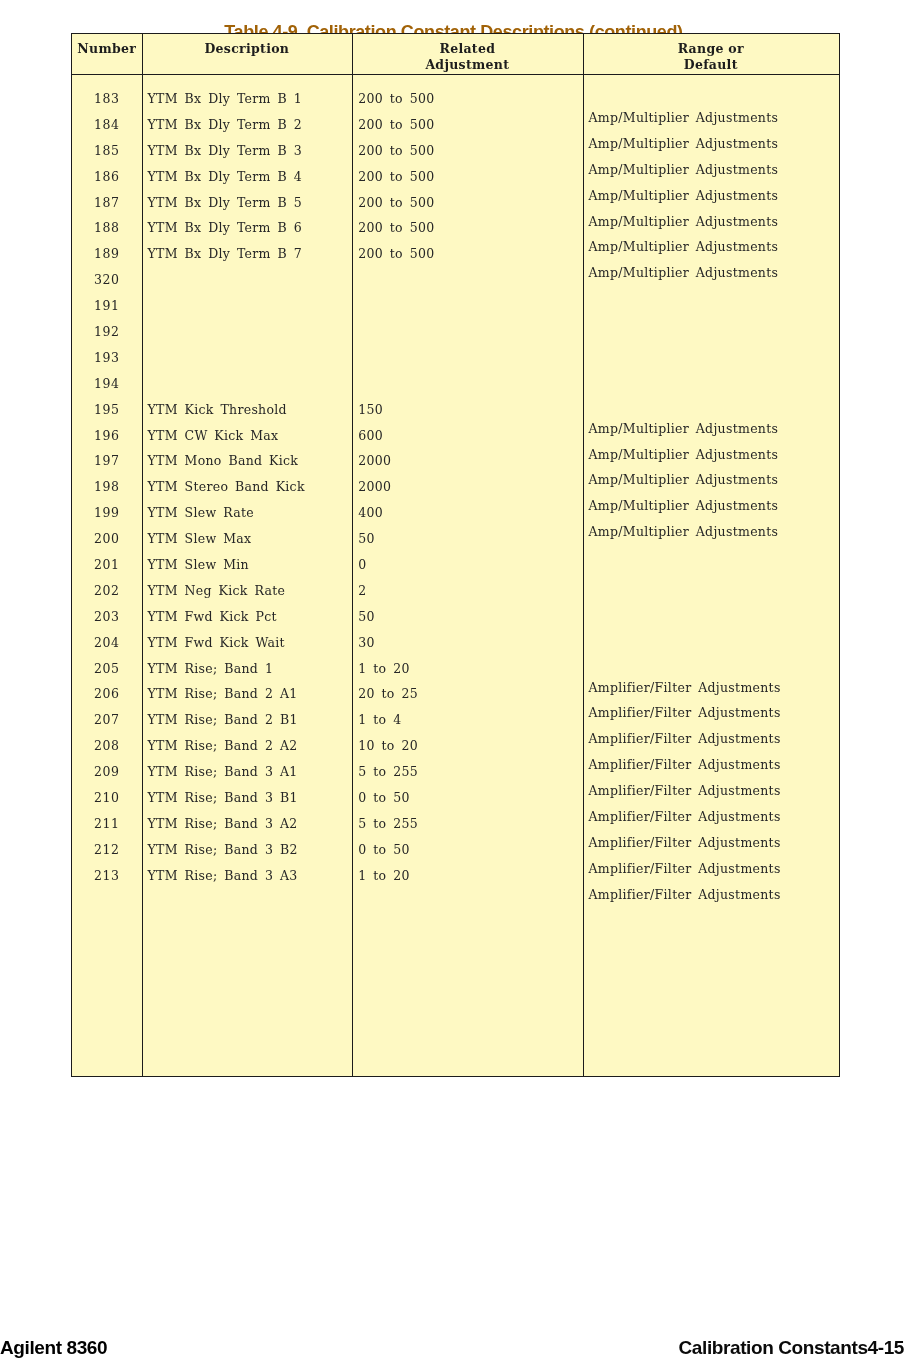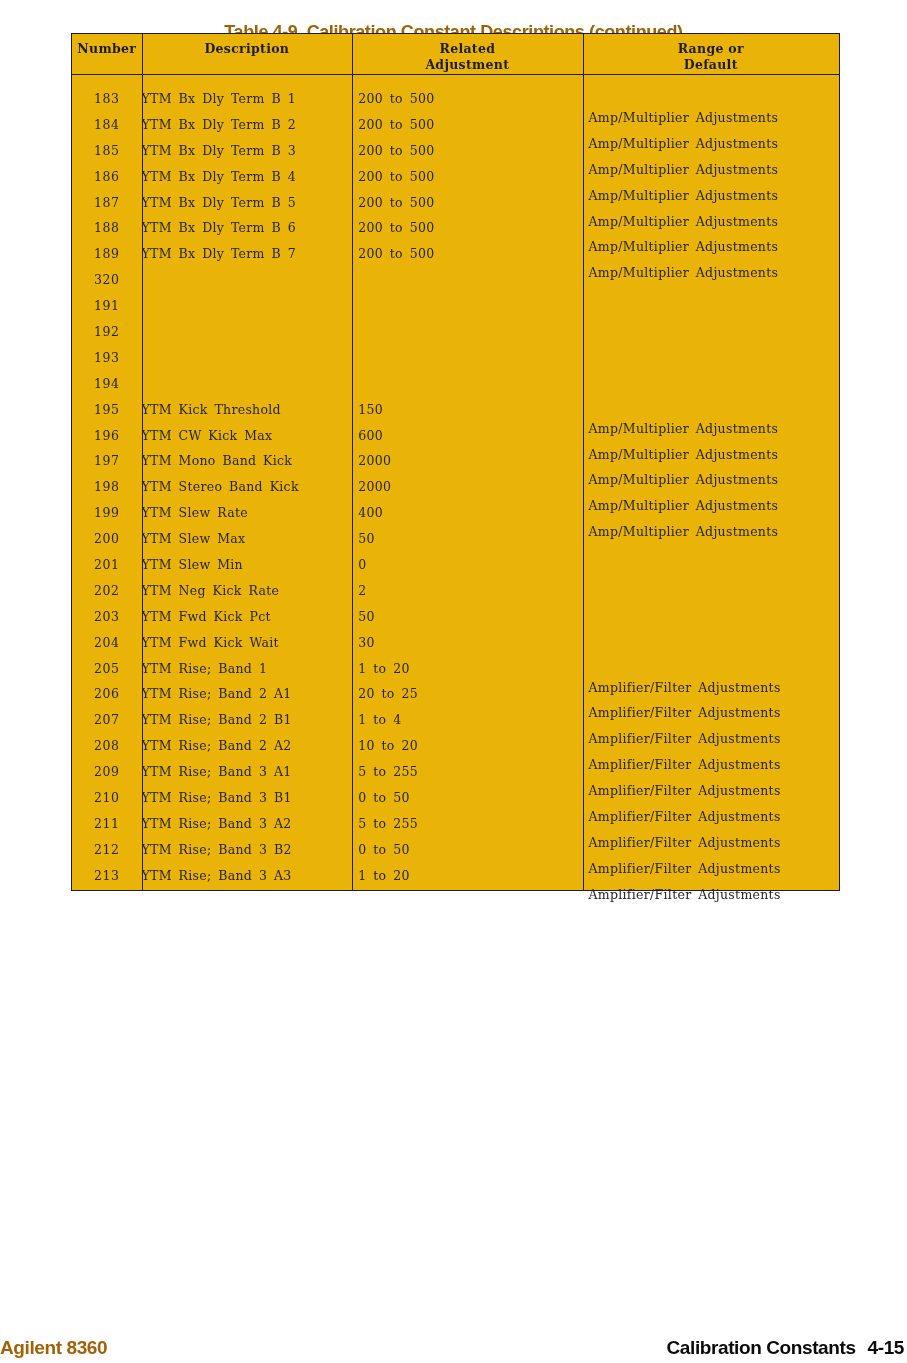--- a/index.html
+++ b/index.html
@@ -16,24 +16,24 @@
     font-family:"Liberation Sans", sans-serif;
     font-weight:bold;
     font-size:18px;
     letter-spacing:-0.4px;
     color:#a16207;
     margin-top:20px;
   }
   .cal-table{
     position:absolute;
     left:71px;top:33px;
-    width:769px;height:858px;
+    width:769px;height:1044px;
     border:1.5px solid #1c1c1c;
     box-sizing:border-box;
-    background:#eab308;
+    background:#fef9c3;
   }
   .vline{
     position:absolute;top:0;bottom:0;
     width:1.3px;background:#1c1c1c;
   }
   .vline.v1{left:69.5px;}
   .vline.v2{left:280.2px;}
   .vline.v3{left:510.5px;}
   .thead{
     display:grid;
@@ -63,37 +63,37 @@
   }
   .td{
     font-size:12.5px;
     color:#262626;
     letter-spacing:0.3px;
     word-spacing:2.5px;
     white-space:nowrap;
     overflow:hidden;
   }
   .td.col-number{text-align:center;letter-spacing:0.5px;}
-  .td.col-desc{}
+  .td.col-desc{padding-left:6px;}
   .td.col-range{padding-left:6px;}
   .td.col-rel{padding-left:6px;margin-top:38px;}
   .footer-left{
     position:absolute;left:0px;top:1337px;
     font-family:"Liberation Sans", sans-serif;
     font-weight:bold;font-size:19px;letter-spacing:-0.4px;
-    color:#a16207;
+    color:#000000;
   }
   .footer-right{
     position:absolute;right:3px;top:1337px;
     font-family:"Liberation Sans", sans-serif;
     font-weight:bold;font-size:19px;letter-spacing:-0.4px;
     color:#0a0a0a;
     text-align:right;
   }
-  .footer-right .pageno{margin-left:12px;}
+  .footer-right .pageno{}
 </style>
 </head>
 <body>
 
 <div class="page">
 
   <div class="doc-title">Table 4-9. Calibration Constant Descriptions (continued)</div>
 
   <div class="cal-table">
     <div class="vline v1"></div>

